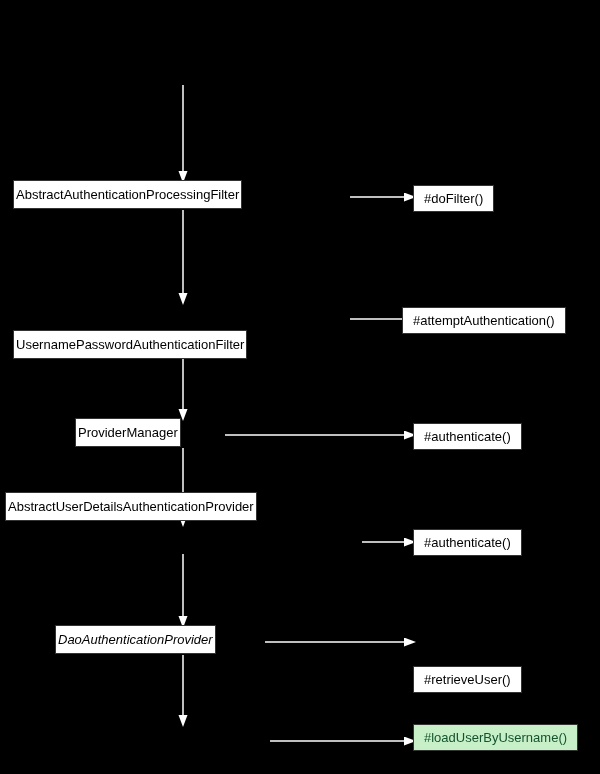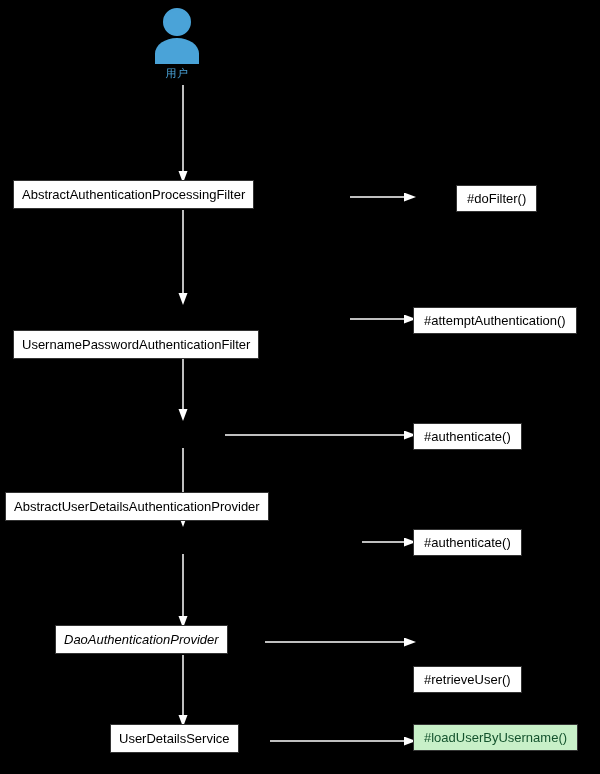--- a/index.html
+++ b/index.html
@@ -56,21 +56,21 @@
       font-size: 11px;
       margin-top: 2px;
       letter-spacing: 0.5px;
     }
 
     
     .box {
       position: absolute;
       background: #fff;
       border: 1.5px solid #333;
-      padding: 6px 8px;
+      padding: 6px 2px;
       font-size: 13px;
       color: #000;
       white-space: nowrap;
     }
 
     .box-method {
       position: absolute;
       background: #fff;
       border: 1.5px solid #333;
       padding: 5px 10px;
@@ -129,60 +129,53 @@
 
     <line x1="225" y1="435" x2="413" y2="435" stroke="#fff" stroke-width="1.5" marker-end="url(#arrow)"></line>
 
     <line x1="362" y1="542" x2="413" y2="542" stroke="#fff" stroke-width="1.5" marker-end="url(#arrow)"></line>
 
     <line x1="265" y1="642" x2="413" y2="642" stroke="#fff" stroke-width="1.5" marker-end="url(#arrow)"></line>
 
     <line x1="270" y1="741" x2="413" y2="741" stroke="#fff" stroke-width="1.5" marker-end="url(#arrow)"></line>
   </svg>
 
-  <div class="user-icon-wrapper">
-    <div class="user-figure">
-      <div class="user-head"></div>
-      <div class="user-body"></div>
-    </div>
-    <div class="user-label">用户</div>
-  </div>
 
   <div class="box" style="left:13px; top:180px;">
     <span>AbstractAuthenticationProcessingFilter</span>
   </div>
-  <div class="box-method" style="left:413px; top:185px;margin-left:43px;">
+  <div class="box-method" style="left:413px; top:185px;">
     <span>#doFilter()</span>
   </div>
 
   <div class="box" style="left:13px; top:302px;margin-top:28px;">
     <span>UsernamePasswordAuthenticationFilter</span>
   </div>
-  <div class="box-method" style="left:413px; top:307px;">
+  <div class="box-method" style="left:402px; top:307px;">
     <span>#attemptAuthentication()</span>
   </div>
 
+  <div class="box" style="left:75px; top:418px;">
+    <span>ProviderManager</span>
+  </div>
   <div class="box-method" style="left:413px; top:423px;">
     <span>#authenticate()</span>
   </div>
 
   <div class="box" style="left:5px; top:492px;">
     <span>AbstractUserDetailsAuthenticationProvider</span>
   </div>
   <div class="box-method" style="left:413px; top:529px;">
     <span>#authenticate()</span>
   </div>
 
   <div class="box" style="left:55px; top:625px;font-style:italic;">
     <span>DaoAuthenticationProvider</span>
   </div>
   <div class="box-method" style="left:413px; top:666px;">
     <span>#retrieveUser()</span>
   </div>
 
-  <div class="box" style="left:110px; top:724px;">
-    <span>UserDetailsService</span>
-  </div>
   <div class="box-method-green" style="left:413px; top:724px;">
     <span>#loadUserByUsername()</span>
   </div>
 
 </div>
 
 </body></html>

